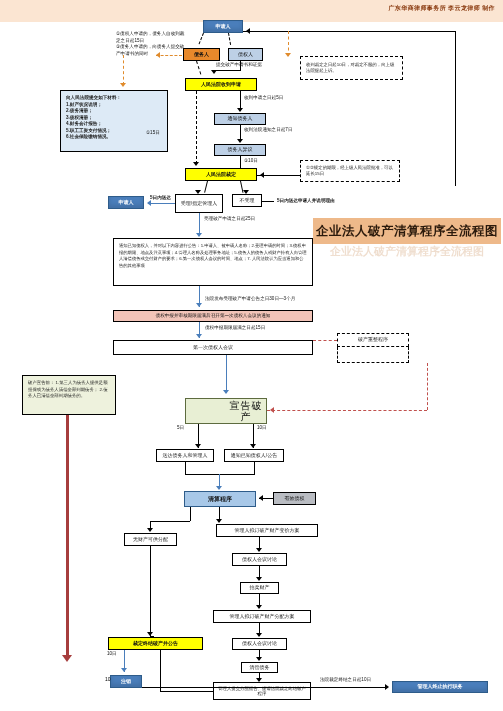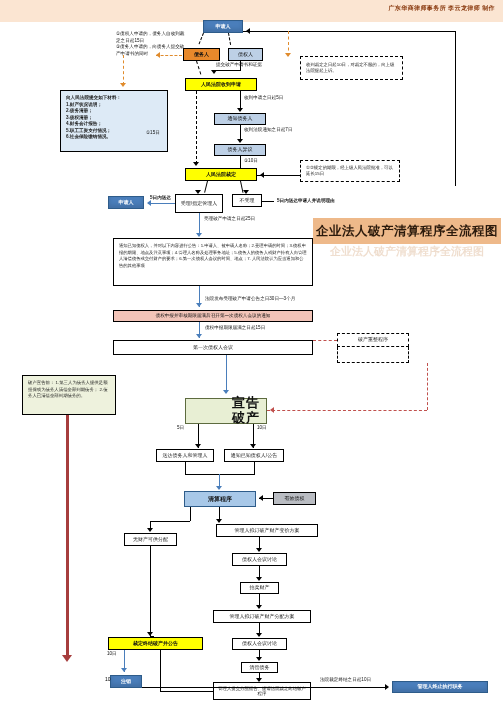--- a/index.html
+++ b/index.html
@@ -49,21 +49,21 @@
   .dashh-red{height:0;border-top:1px dashed #c0504d;}
   
   #title-plate{left:313px;top:218px;width:188px;height:26px;background:#eeb98a;
      border:0;display:flex;align-items:center;justify-content:center;}
   #title-text{font-size:12.5px;font-weight:bold;color:#2b1a0c;letter-spacing:.5px;
      font-family:"Liberation Serif","DejaVu Serif",serif;}
   #title-ghost{left:313px;top:243px;width:188px;height:16px;opacity:.28;
      display:flex;align-items:center;justify-content:center;font-size:11px;
      font-weight:bold;color:#c88b55;font-family:"Liberation Serif",serif;overflow:hidden;}
   #declare-big{left:185px;top:398px;width:82px;height:26px;}
-  #declare-big .t{font-size:13px;font-weight:bold;letter-spacing:1px;
+  #declare-big .t{font-size:10px;font-weight:normal;letter-spacing:1px;
      font-family:"Liberation Serif","DejaVu Serif",serif;margin-left:40px;}
   #page-num{left:105px;top:676px;font-size:5px;color:#000;}
 </style>
 </head>
 <body>
 
 <div class="abs" id="header-band"></div>
 <div class="abs" id="header-credit">广东华商律师事务所  李云龙律师  制作</div>
 
 <div class="abs" id="title-plate">

